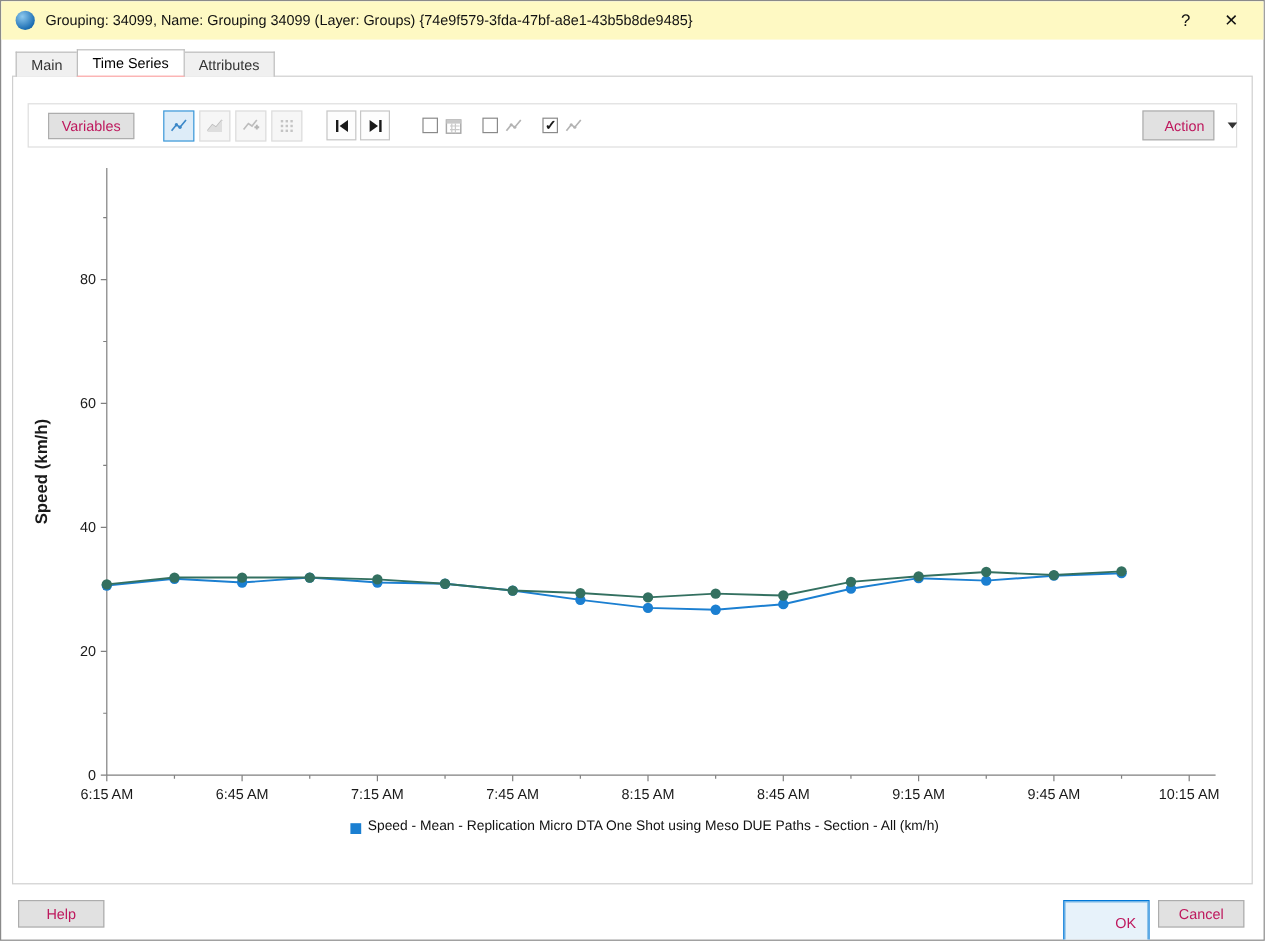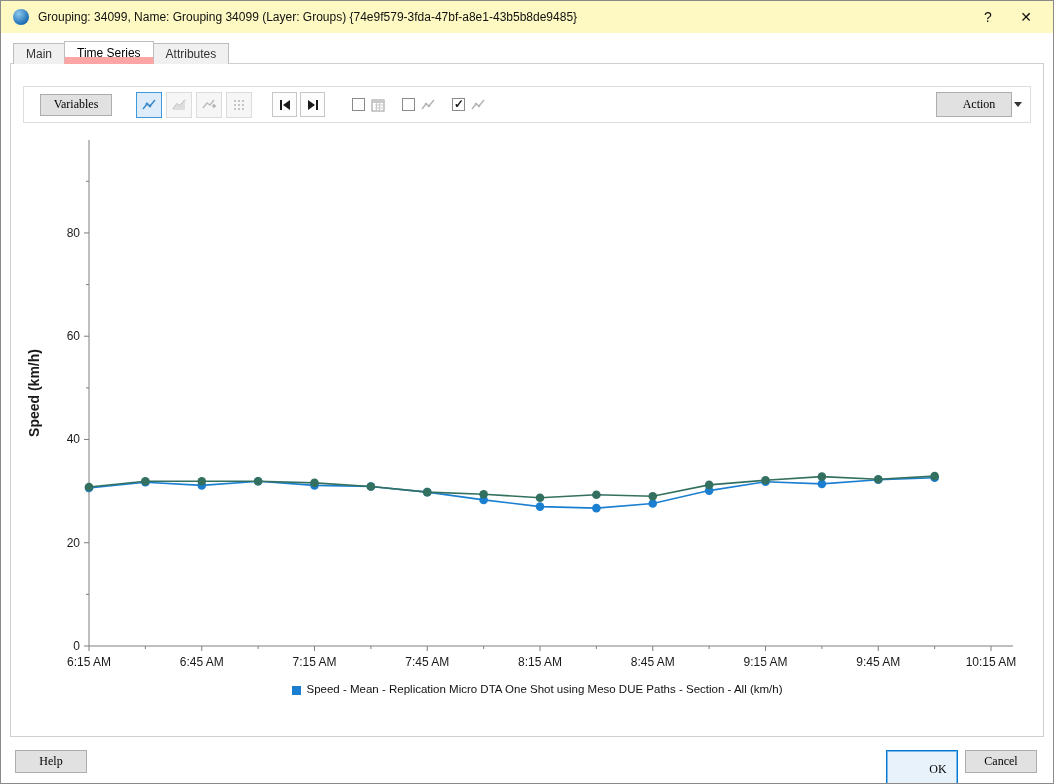--- a/index.html
+++ b/index.html
@@ -14,46 +14,46 @@
               background: radial-gradient(circle at 35% 30%, #8cc8ee, #1d6fb4 70%, #0d4c84); }
   .win-title { font-size:12px; color:#111; margin-left:9px; }
   .tb-btn { width:30px; text-align:center; font-size:14px; color:#111; cursor:default; }
   .tb-right { margin-left:auto; display:flex; gap:8px; }
 
   
   .tabs { position:absolute; top:40px; left:12px; display:flex; align-items:flex-end; z-index:5;justify-content:space-between; }
   .tab { height:21px; padding:3px 12px 0 12px; font-size:12px; color:#333;
          background:#f0f0f0; border:1px solid #bdbdbd; border-bottom:none; margin-right:-1px; }
   .tab.active { height:23px; padding-top:4px; background:#fff; color:#000; position:relative; z-index:6;
-                border-bottom:7px solid #fca5a5; }
+                border-bottom:1px solid #fca5a5; }
 
   
   .pane { position:absolute; left:9px; right:9px; top:62px; bottom:46px;
           border:1px solid #cfcfcf; background:#fff; }
 
   
   .toolbar { position:absolute; left:22px; right:22px; top:85px; height:37px;
              border:1px solid #dedede; display:flex; align-items:center; z-index:4; background:#fff; }
-  .btn { background:#e1e1e1; border:1px solid #adadad; font-size:12px; color:#000000;
-         font-family:Liberation Serif, serif; display:flex; align-items:center; justify-content:center; }
+  .btn { background:#e1e1e1; border:1px solid #adadad; font-size:12px; color:#be185d;
+         font-family:Liberation Sans, sans-serif; display:flex; align-items:center; justify-content:center; }
   .variables-btn { margin-left:16px; width:72px; height:22px; }
   .icon-group { display:flex; gap:4px; margin-left:24px; }
   .icon-btn { width:26px; height:26px; display:flex; align-items:center; justify-content:center;
               background:#f6f6f6; border:1px solid #dcdcdc; }
   .icon-btn.selected { background:#ddecf8; border:1px solid #3d99d9; }
   .nav-group { display:flex; gap:3px; margin-left:20px; }
   .nav-btn { width:25px; height:25px; display:flex; align-items:center; justify-content:center;
              background:#fdfdfd; border:1px solid #c6c6c6; }
   .toggle-group { display:flex; align-items:center; gap:5px; }
   .tg1 { margin-left:27px; } .tg2 { margin-left:16px; } .tg3 { margin-left:16px; }
   .checkbox { width:13px; height:13px; background:#fff; border:1px solid #8a8a8a;
               position:relative; display:inline-block; }
   .checkbox.checked::after { content:"✓"; position:absolute; left:1px; top:-2px;
               font-size:12px; color:#1a1a1a; font-weight:bold; }
-  .action-btn { margin-left:auto; margin-right:18px; width:76px; height:25px; gap:19px;padding-left:37px; }
+  .action-btn { margin-left:auto; margin-right:18px; width:60px; height:25px; gap:19px;padding-left:37px; }
   .caret-down { width:0; height:0; border-left:4px solid transparent;
                 border-right:4px solid transparent; border-top:5px solid #333; }
 
   
   .chart { position:absolute; left:8px; top:128px; width:1040px; height:548px; }
   svg { font-family: inherit; display:block; }
 
   
   .legend { position:absolute; left:0; right:0; top:682px; display:flex; flex-direction:column;
             align-items:center; gap:8px; }

